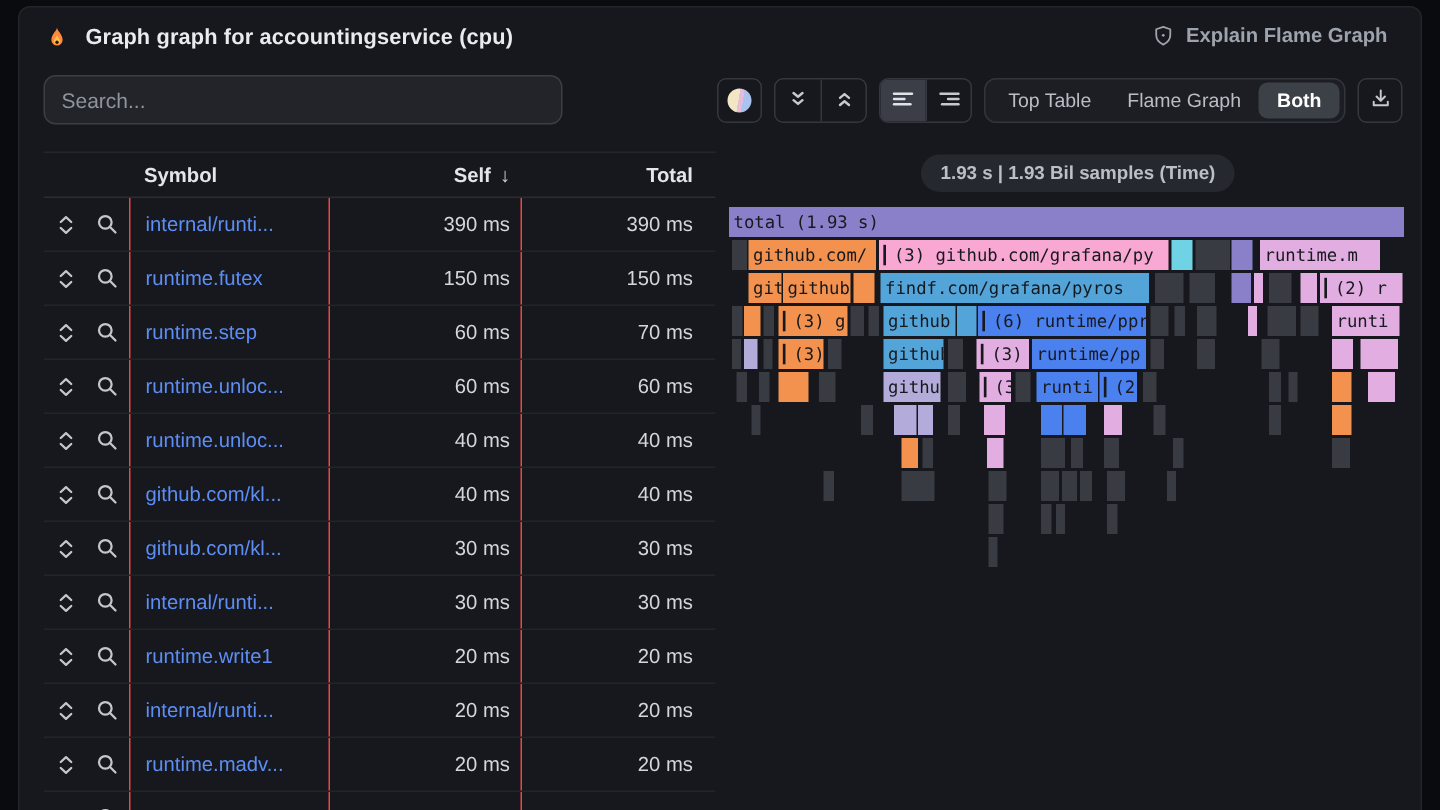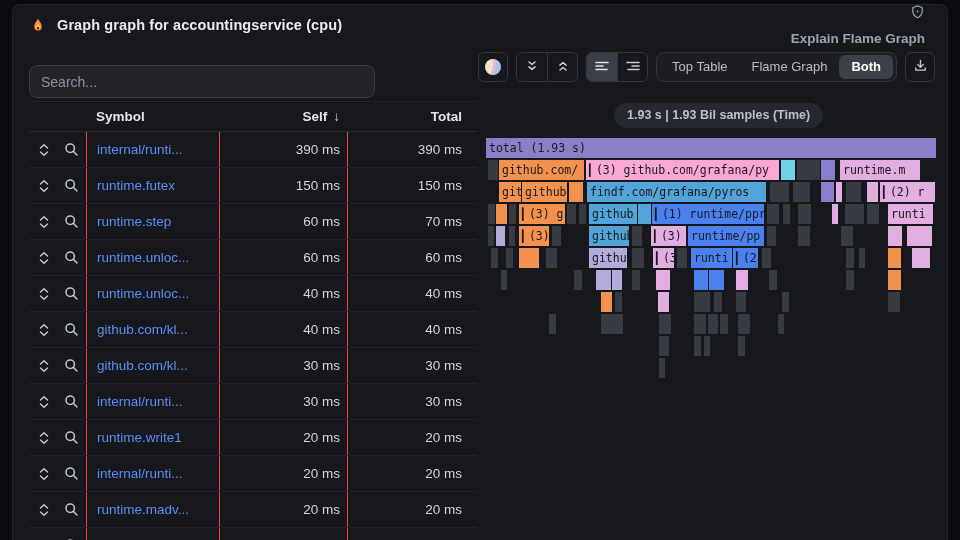--- a/index.html
+++ b/index.html
@@ -11,26 +11,26 @@
   .panel {
     position:absolute; left:12px; top:4px; width:936px; height:536px;
     background:#16181d; border:1px solid #222529; border-bottom:none;
     border-radius:8px 8px 0 0;
   }
   
   .panel-header { position:absolute; left:0; top:0; right:0; height:40px;
     display:flex; align-items:center; padding:0 16px; }
   .flame-logo { width:18px; height:18px; display:inline-flex; }
   .title { font-size:14.5px; font-weight:700; color:#e9ebee; margin-left:10px; letter-spacing:.1px; }
-  .explain { margin-left:auto; display:flex; align-items:flex-end; gap:8px;
+  .explain { margin-left:auto; display:flex; align-items:flex-start; gap:8px;
     background:none; border:none; cursor:pointer;
-    color:#9da3ac; font-size:13.5px; font-weight:700; font-family:inherit;flex-direction:column; }
+    color:#9da3ac; font-size:13.5px; font-weight:700; font-family:inherit; }
   
   .search {
-    position:absolute; left:16px; top:60px; width:346px; height:33px;
+    position:absolute; left:16px; top:45px; width:346px; height:33px;
     background:#22242a; border:1px solid #3b3e45; border-radius:8px;
     color:#d2d5d9; font-size:14px; padding:0 11px; font-family:inherit; outline:none;
   }
   .search::placeholder { color:#8e949d; }
   
   .toolbar { position:absolute; top:47px; right:12px; height:30px;
     display:flex; align-items:center; gap:8px; }
   .tb-btn { width:30px; height:30px; border:1px solid #34373e; border-radius:6px;
     background:transparent; display:flex; align-items:center; justify-content:center; cursor:pointer; padding:0; }
   .tb-group { display:flex; border:1px solid #34373e; border-radius:6px; overflow:hidden; height:30px; }
@@ -494,21 +494,21 @@
       <div class="seg nolabel" style="left: 381px; top: 44px; width: 11px; background: rgb(226, 173, 224);"></div>
       <div class="seg" style="left: 394px; top: 44px; width: 55px; background: rgb(226, 173, 224);">▎(2) r</div>
       <div class="seg nolabel" style="left: 2px; top: 66px; width: 7px; background: rgb(56, 59, 66);"></div>
       <div class="seg nolabel" style="left: 10px; top: 66px; width: 11px; background: rgb(242, 146, 78);"></div>
       <div class="seg nolabel" style="left: 23px; top: 66px; width: 7px; background: rgb(56, 59, 66);"></div>
       <div class="seg" style="left: 33px; top: 66px; width: 46px; background: rgb(242, 146, 78);">▎(3) g</div>
       <div class="seg nolabel" style="left: 81px; top: 66px; width: 9px; background: rgb(56, 59, 66);"></div>
       <div class="seg nolabel" style="left: 93px; top: 66px; width: 7px; background: rgb(56, 59, 66);"></div>
       <div class="seg" style="left: 103px; top: 66px; width: 48px; background: rgb(83, 164, 216);">github</div>
       <div class="seg nolabel" style="left: 152px; top: 66px; width: 13px; background: rgb(83, 164, 216);"></div>
-      <div class="seg" style="left: 166px; top: 66px; width: 112px; background: rgb(75, 128, 239);">▎(1) runtime/ppr</div>
+      <div class="seg" style="left: 166px; top: 66px; width: 112px; background: rgb(75, 128, 239);">▎(6) runtime/ppr</div>
       <div class="seg nolabel" style="left: 281px; top: 66px; width: 12px; background: rgb(56, 59, 66);"></div>
       <div class="seg nolabel" style="left: 297px; top: 66px; width: 7px; background: rgb(56, 59, 66);"></div>
       <div class="seg nolabel" style="left: 312px; top: 66px; width: 13px; background: rgb(56, 59, 66);"></div>
       <div class="seg nolabel" style="left: 346px; top: 66px; width: 4px; background: rgb(226, 173, 224);"></div>
       <div class="seg nolabel" style="left: 359px; top: 66px; width: 19px; background: rgb(56, 59, 66);"></div>
       <div class="seg nolabel" style="left: 381px; top: 66px; width: 12px; background: rgb(56, 59, 66);"></div>
       <div class="seg" style="left: 402px; top: 66px; width: 45px; background: rgb(226, 173, 224);">runti</div>
       <div class="seg nolabel" style="left: 2px; top: 88px; width: 5px; background: rgb(56, 59, 66);"></div>
       <div class="seg nolabel" style="left: 10px; top: 88px; width: 9px; background: rgb(179, 171, 217);"></div>
       <div class="seg nolabel" style="left: 23px; top: 88px; width: 6px; background: rgb(56, 59, 66);"></div>

